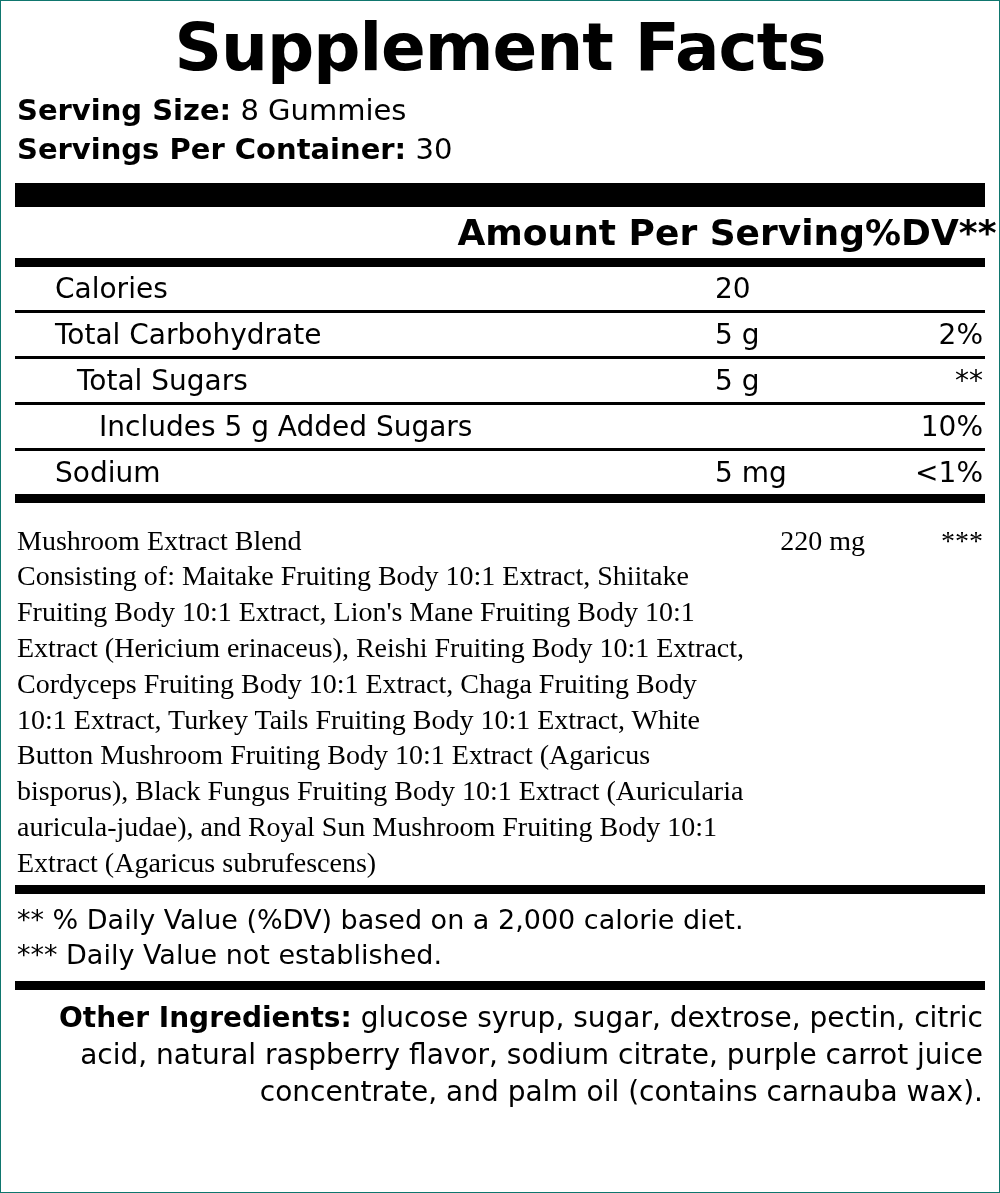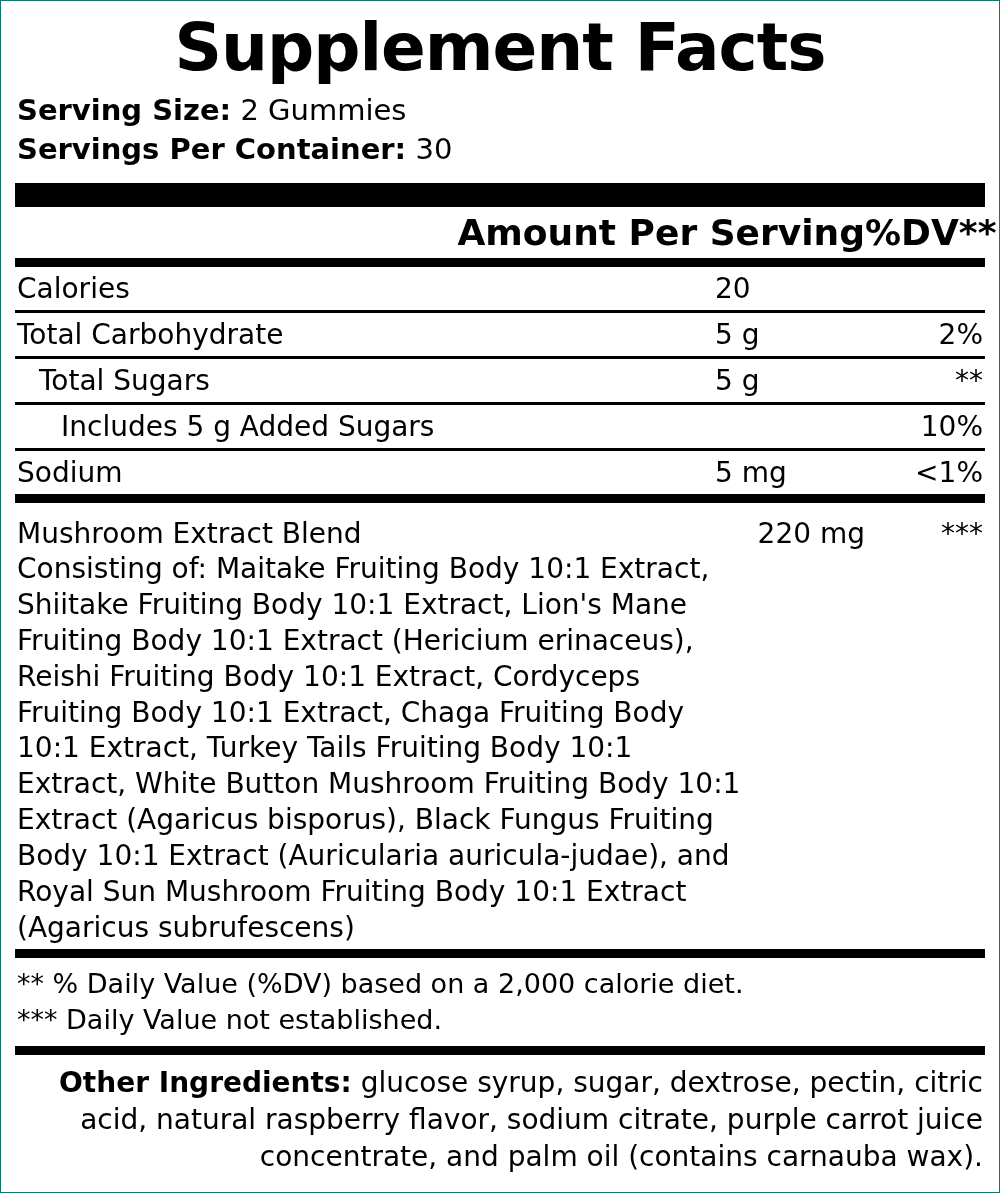--- a/index.html
+++ b/index.html
@@ -68,41 +68,43 @@
   }
   .hdr-dv {
     width: 118px;
     text-align: right;
   }
   .nut-row {
     display: flex;
     align-items: baseline;
     font-size: 28px;
     padding: 5px 2px 5px 2px;
+    margin-left: 38px;
   }
   .nut-name {
     flex: 1 1 auto;
     text-align: left;
     white-space: nowrap;
   }
   .nut-amt {
     width: 150px;
     text-align: left;
     white-space: nowrap;
   }
   .nut-dv {
     width: 118px;
     text-align: right;
     white-space: nowrap;
   }
   .indent1 { padding-left: 22px; }
   .indent2 { padding-left: 44px; }
 
   .blend {
-    padding: 14px 2px 4px 2px;
+    padding: 22px 2px 4px 2px;
+    font-family: Liberation Serif, serif;
   }
   .blend-head {
     display: flex;
     align-items: baseline;
     font-size: 28px;
   }
   .blend-name {
     flex: 1 1 auto;
   }
   .blend-amt {
@@ -135,21 +137,21 @@
 </style>
 </head>
 <body>
 
 <div class="panel">
 
   <div class="title">Supplement Facts</div>
 
   <div class="serving-line">
     <span class="lbl">Serving Size:</span>
-    <span>2 Gummies</span>
+    <span>8 Gummies</span>
   </div>
   <div class="serving-line">
     <span class="lbl">Servings Per Container:</span>
     <span>30</span>
   </div>
 
   <div class="rule-thick"></div>
 
   <div class="hdr-row">
     <span class="hdr-amount">Amount Per Serving</span>

